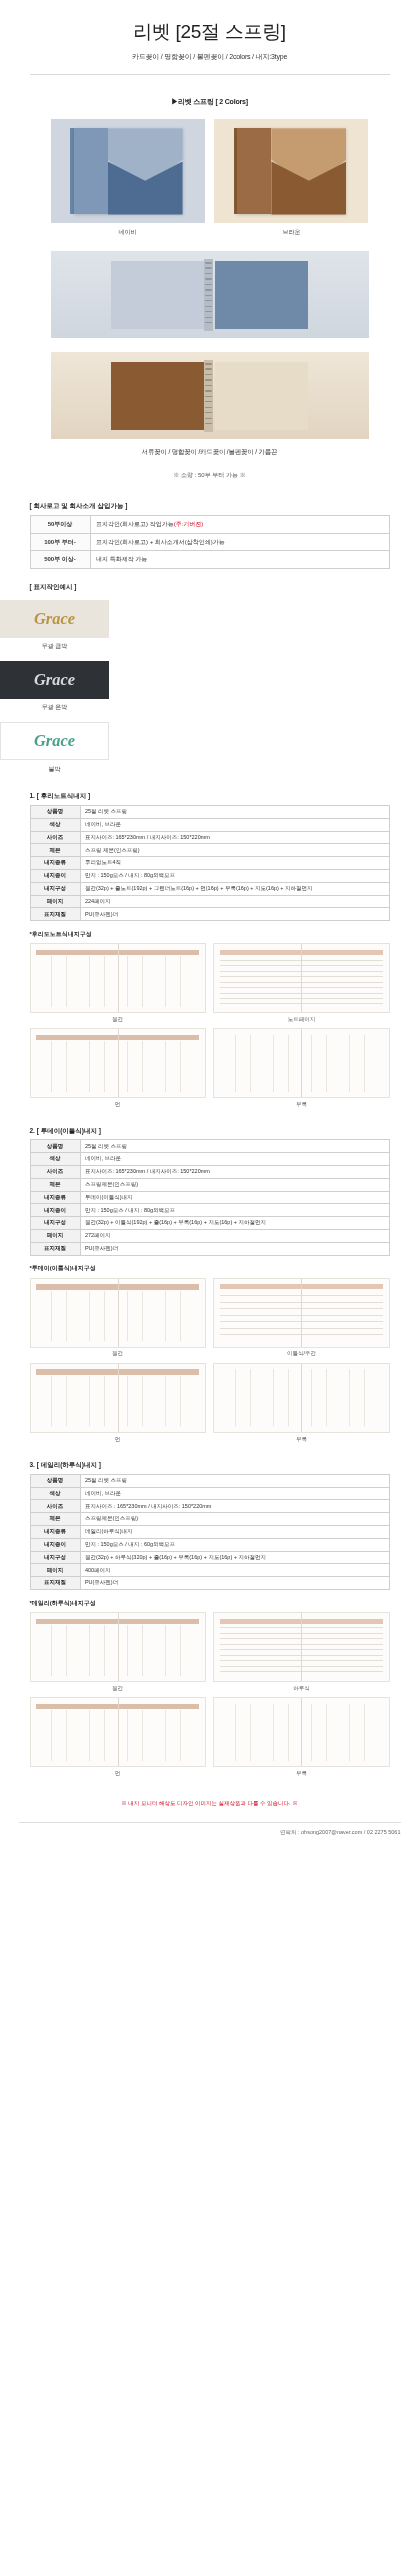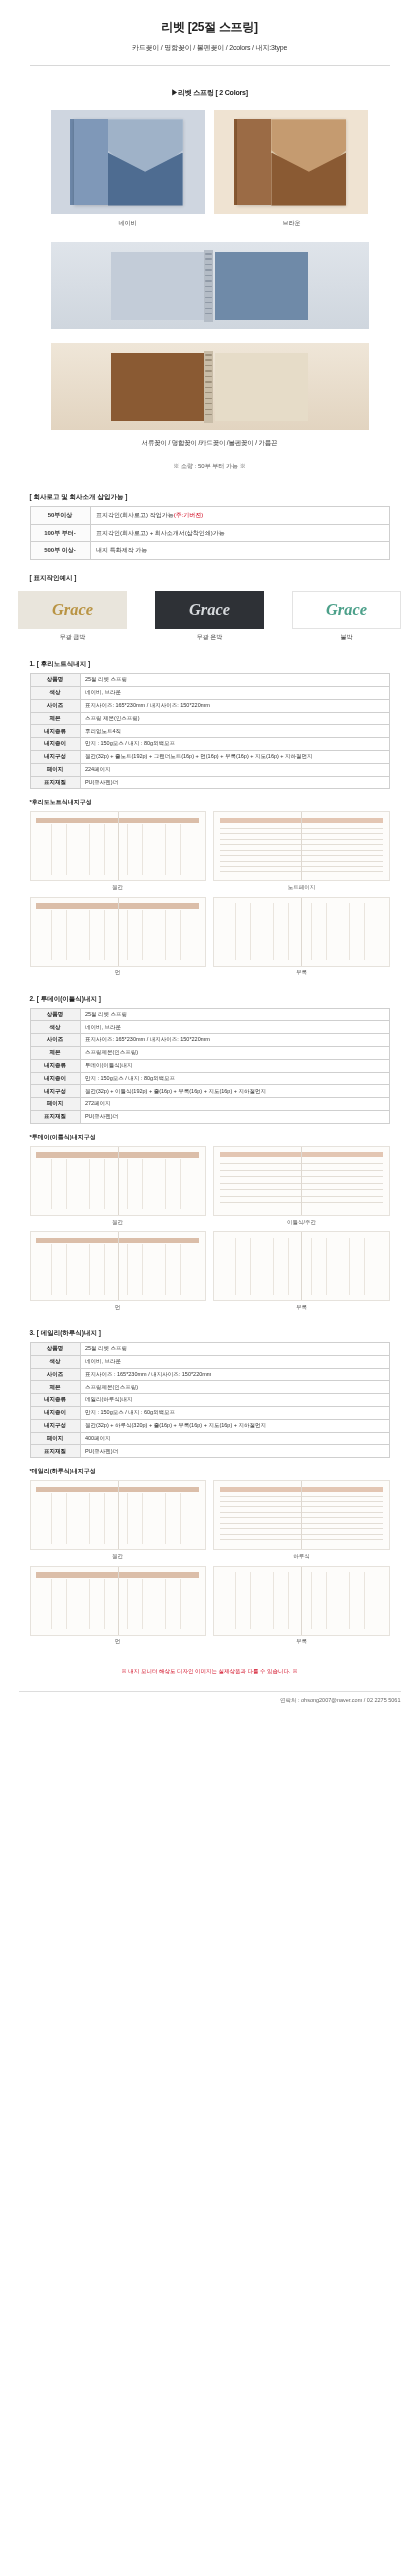--- a/index.html
+++ b/index.html
@@ -12,22 +12,22 @@
   }
   .page {
     width: 419px;
     margin: 0 auto;
     position: relative;
     padding-bottom: 22px;
   }
   
   .header { text-align:center; padding-top:18.5px; }
   .header .title {
-    font-size: 12px;
-    font-weight: bold;
+    font-size: 19px;
+    font-weight: normal;
     color: #222;
     letter-spacing: -0.3px;
     text-align: center;
   }
   .header .subtitle {
     font-size: 7px;
     color: #333;
     margin-top: 7.6px;
     letter-spacing: -0.2px;
   }
@@ -173,22 +173,23 @@
     width: 60px;
     text-align:center;
     background:#fbfbfb;
     font-weight:bold;
   }
   .red { color:#d0021b; }
   
   .foils {
     display:flex;
     justify-content:center;
-    gap: 28px;
+    gap: 10px;
     margin-top: 7.6px;
+    flex-direction: column;
   }
   .foil-item { width: 109px; text-align:center; }
   .foil-box {
     width: 109px; height: 38px;
     display:flex; align-items:center; justify-content:center;
     font-family: "Liberation Serif", serif;
     font-style: italic;
     font-size: 16.4px;
     font-weight: bold;
   }

